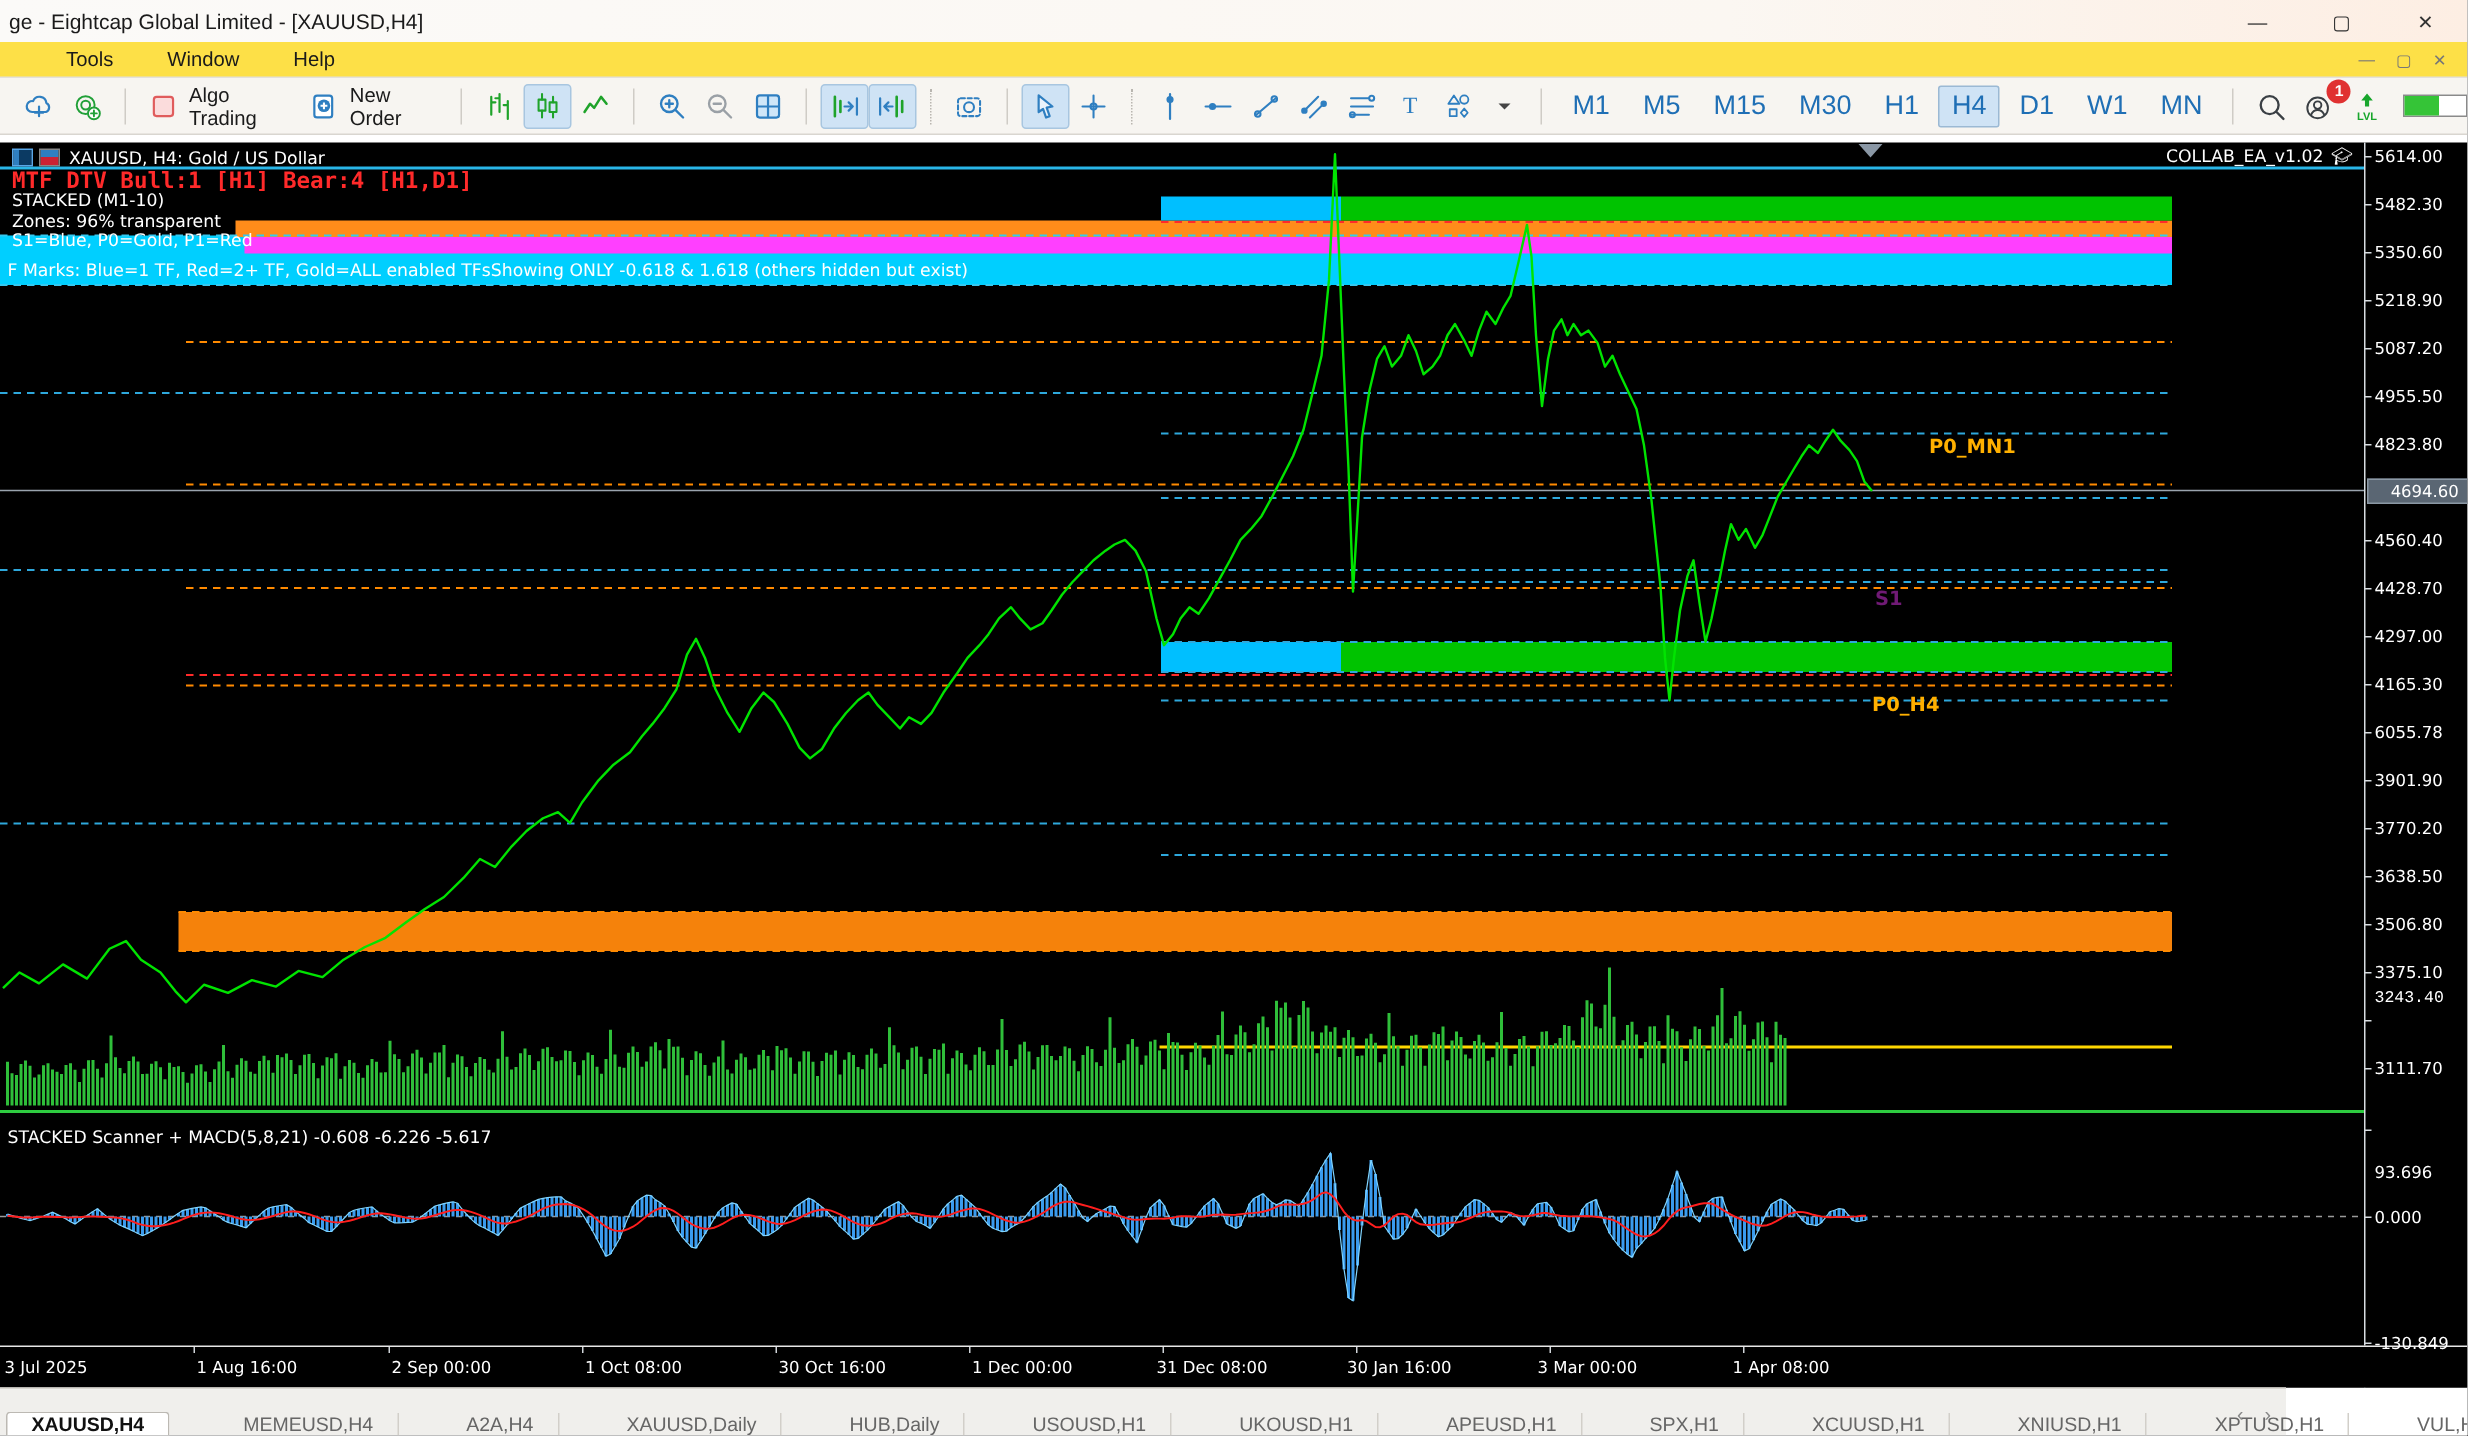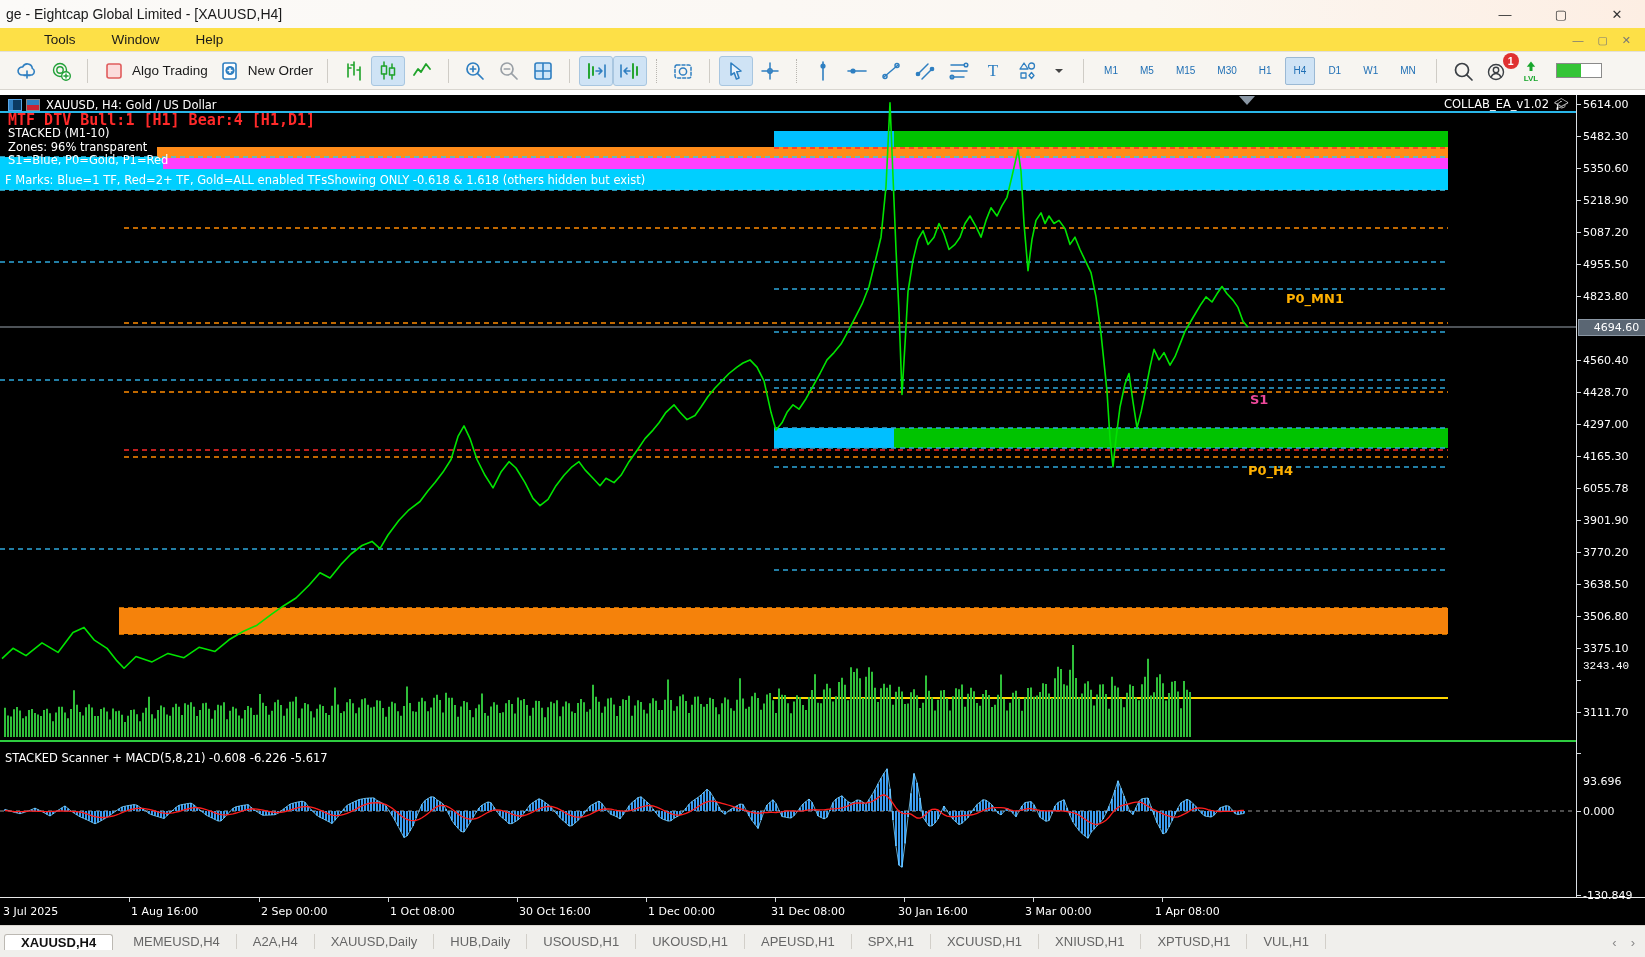--- a/index.html
+++ b/index.html
@@ -29,21 +29,21 @@
     background:#f7f5f1; border-bottom:1px solid #d9d6d0; display:flex; align-items:center;
     padding-left:10px; }
   .tb-item { height:30px; min-width:30px; border:1px solid transparent; border-radius:3px;
     display:flex; align-items:center; justify-content:center; padding:0 4px; gap:6px;
     font-size:13.5px; color:#1a1a1a; position:relative; cursor:default; }
   .tb-item.active { background:#cfe3f5; border-color:#a8c6e0; }
   .tb-item svg { display:block; }
   .tb-sep { width:1px; height:24px; background:#cfccc6; margin:0 9px; }
   .tb-sep.dotted { background:none; border-left:1px dotted #b9b6b0; }
   .tf-btn { height:28px; padding:0 8px; margin:0 2px; display:flex; align-items:center;
-    font-size:10px; color:#1f6fb5; border:1px solid transparent; border-radius:2px; cursor:default; }
+    font-size:18px; color:#1f6fb5; border:1px solid transparent; border-radius:2px; cursor:default; }
   .tf-btn.active { background:#cfe3f5; border-color:#9bb9d4; }
   .badge { position:absolute; top:-4px; right:-6px; background:#e03131; color:#fff;
     width:16px; height:16px; border-radius:50%; font-size:10.5px; display:flex;
     align-items:center; justify-content:center; font-weight:bold; }
   #conn-bar { width:46px; height:15px; border:1px solid #8a8a8a; background:#fff; margin-left:8px; }
   #conn-bar > div { height:100%; background:#35c437; }
   
   #chart-region { position:absolute; left:0; top:95px; width:1645px; height:830px; background:#000; }
   #chart-border-top { position:absolute; left:0; top:90px; width:1645px; height:5px; background:#fff; }
   svg.pane { position:absolute; left:0; }
@@ -64,22 +64,22 @@
   .sym-icons { display:inline-flex; gap:4px; margin-right:6px; vertical-align:-2px; }
   .sym-ic { width:14px; height:12px; border:1px solid #5aa7e8; background:
     linear-gradient(90deg,#2f7fc1 33%,#0b3a63 33%); }
   .sym-ic.b { background:linear-gradient(0deg,#c23 50%,#2f7fc1 50%); border-color:#888; }
   
   #time-axis { position:absolute; left:0; top:897px; width:1645px; height:28px; background:#000;
     border-top:1px solid #e8e8e8; }
   .time-label { position:absolute; top:7px; color:#fff; font-family:"DejaVu Sans", sans-serif;
     font-size:11px; white-space:nowrap; }
   .time-tick { position:absolute; top:0; width:1px; height:4px; background:#cfd4d8; }
-  #tabbar { position:absolute; left:0; top:925px; width:1645px; height:32px; background:#f0efec;
-    border-top:1px solid #d9d6d0; display:flex; align-items:center; font-size:13px; color:#666; }
+  #tabbar { position:absolute; left:0; top:925px; width:1524px; height:32px; background:#f0efec;
+    border-top:1px solid #d9d6d0; display:flex; align-items:flex-end; font-size:13px; color:#666;gap:29px; }
   .tab { display:flex; align-items:center; padding:0 16px; border-right:1px solid #d2cfc9;
     white-space:nowrap; cursor:default; }
   .tab.active { background:#fff; color:#111; border:1px solid #bcb9b3; border-bottom:none;
     border-radius:3px 3px 0 0; margin:1px 4px 0 4px; font-weight:bold; }
   .tab-nav { position:absolute; right:10px; top:0; height:32px; display:flex; gap:14px;
     align-items:center; color:#888; font-size:13px; }
 </style>
 </head>
 <body>
 
@@ -395,21 +395,21 @@
       <div class="tab">XNIUSD,H1</div>
       <div class="tab">XPTUSD,H1</div>
       <div class="tab">VUL,H1</div>
       <div class="tab-nav">
         <span>‹</span>
         <span>›</span>
       </div>
   </div>
 
 <div class="chart-label" style="left: 1250px; top: 291px; color: rgb(255, 176, 0); margin-left: 36px;">P0_MN1</div>
-    <div class="chart-label" style="left: 1250px; top: 392px; color: #ec4899;">S1</div>
+    <div class="chart-label" style="left: 1250px; top: 392px; color: #701a75;">S1</div>
     <div class="chart-label" style="left: 1248px; top: 463px; color: rgb(255, 176, 0);">P0_H4</div>
     <div class="price-tick" style="top: 104px;">5614.00</div>
     <div class="tick-dash" style="top: 104px;"></div>
     <div class="price-tick" style="top: 136px;">5482.30</div>
     <div class="tick-dash" style="top: 136px;"></div>
     <div class="price-tick" style="top: 168px;">5350.60</div>
     <div class="tick-dash" style="top: 168px;"></div>
     <div class="price-tick" style="top: 200.001px;">5218.90</div>
     <div class="tick-dash" style="top: 200.001px;"></div>
     <div class="price-tick" style="top: 232.001px;">5087.20</div>

